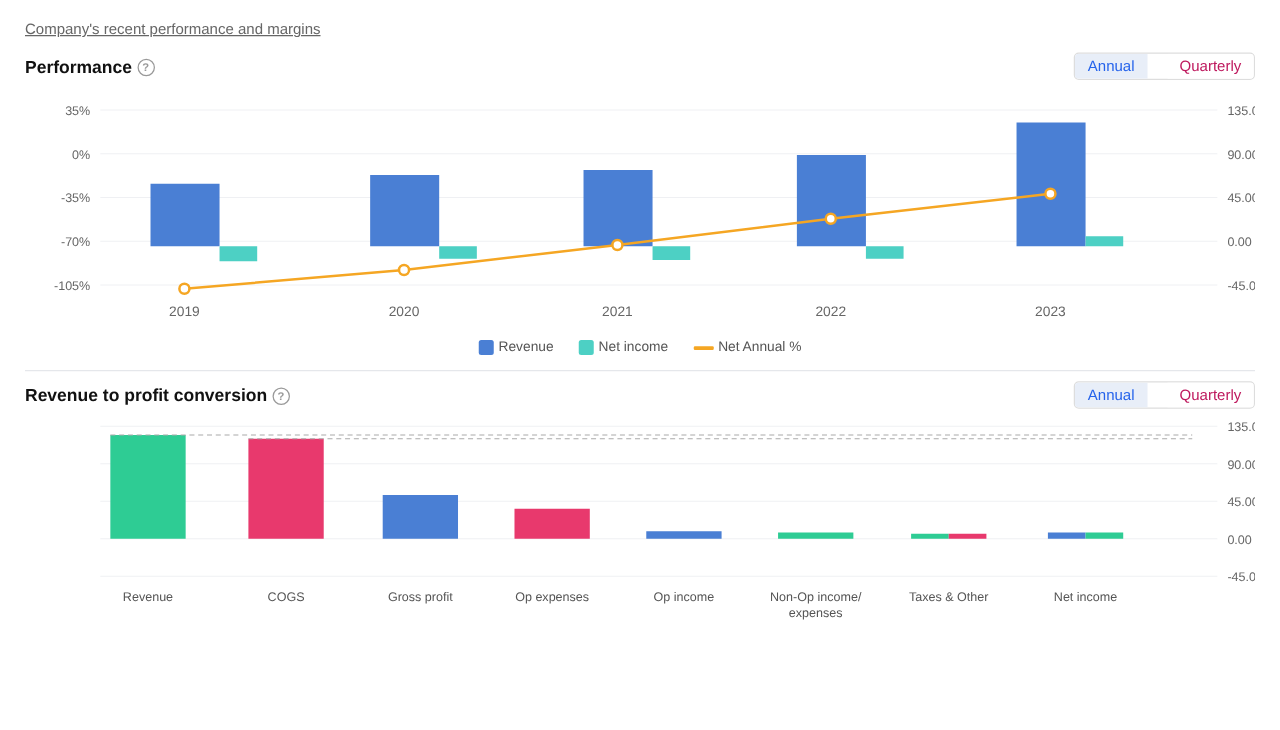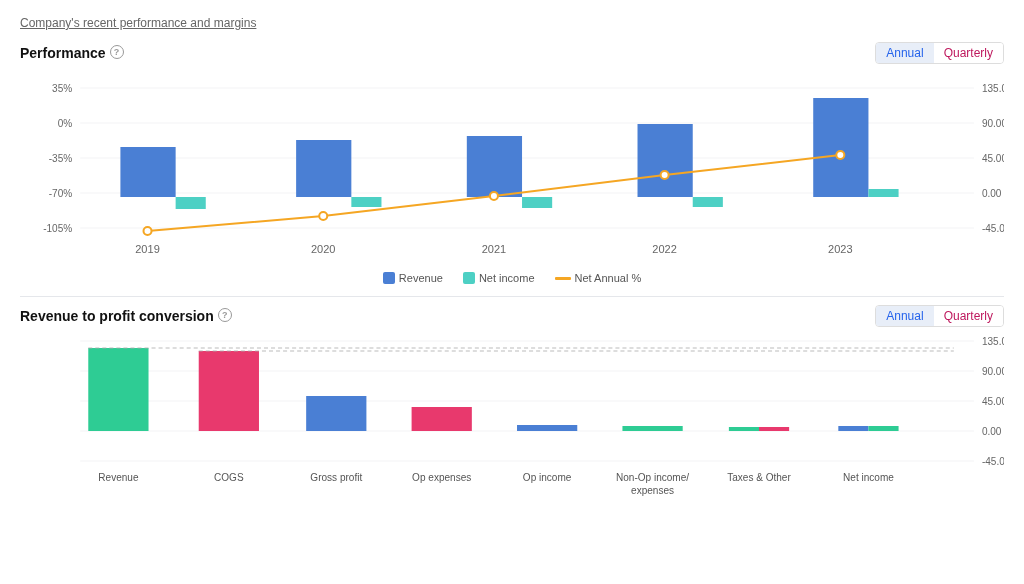--- a/index.html
+++ b/index.html
@@ -35,39 +35,39 @@
       display: flex;
       align-items: center;
       justify-content: space-between;
       margin-bottom: 4px;
     }
     .section-title {
       font-size: 14px;
       font-weight: 600;
       color: #111;
       display: flex;
-      align-items: flex-start;
+      align-items: flex-end;
       gap: 4px;
     }
     .help-icon {
       display: inline-flex;
       align-items: center;
       justify-content: center;
       width: 14px;
       height: 14px;
       border-radius: 50%;
       border: 1px solid #999;
       color: #999;
       font-size: 9px;
       cursor: pointer;
     }
     .toggle-group {
       display: flex;
       align-items: center;
-      gap: 0;
+      gap: 16px;
       border: 1px solid #ddd;
       border-radius: 4px;
       overflow: hidden;
     }
     .toggle-btn {
       padding: 3px 10px;
       font-size: 12px;
       cursor: pointer;
       background: #fff;
       border: none;

